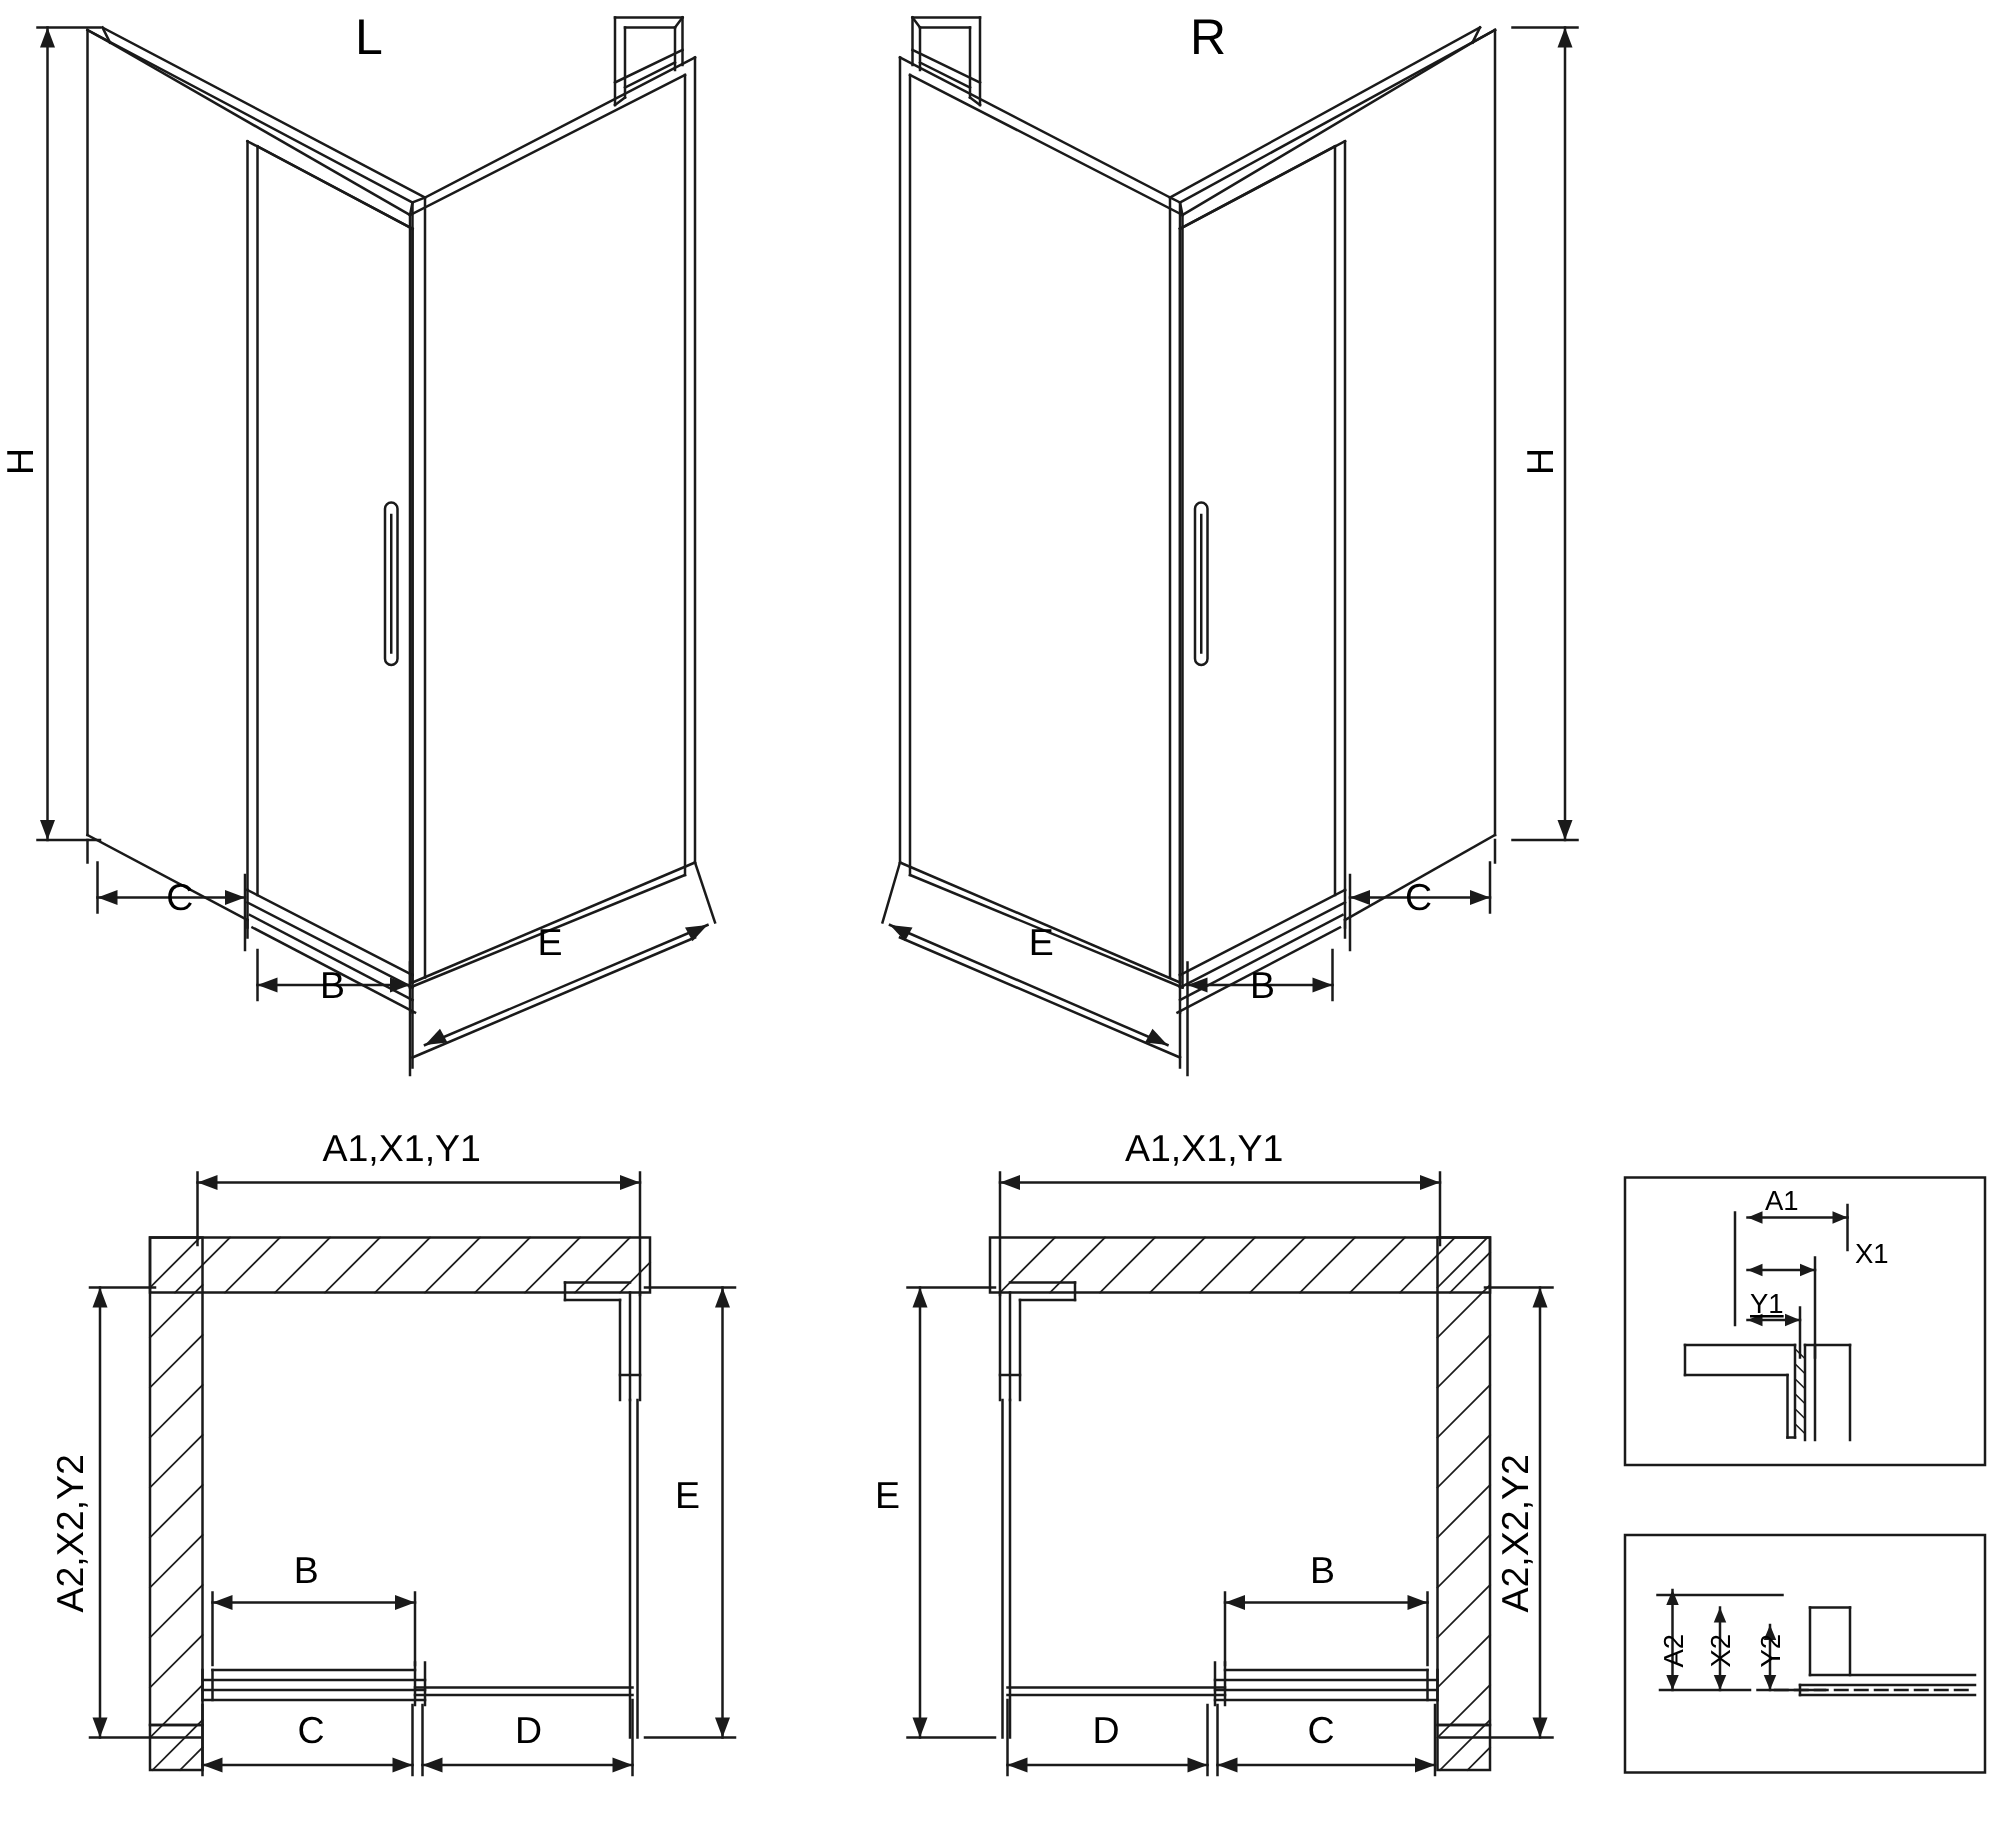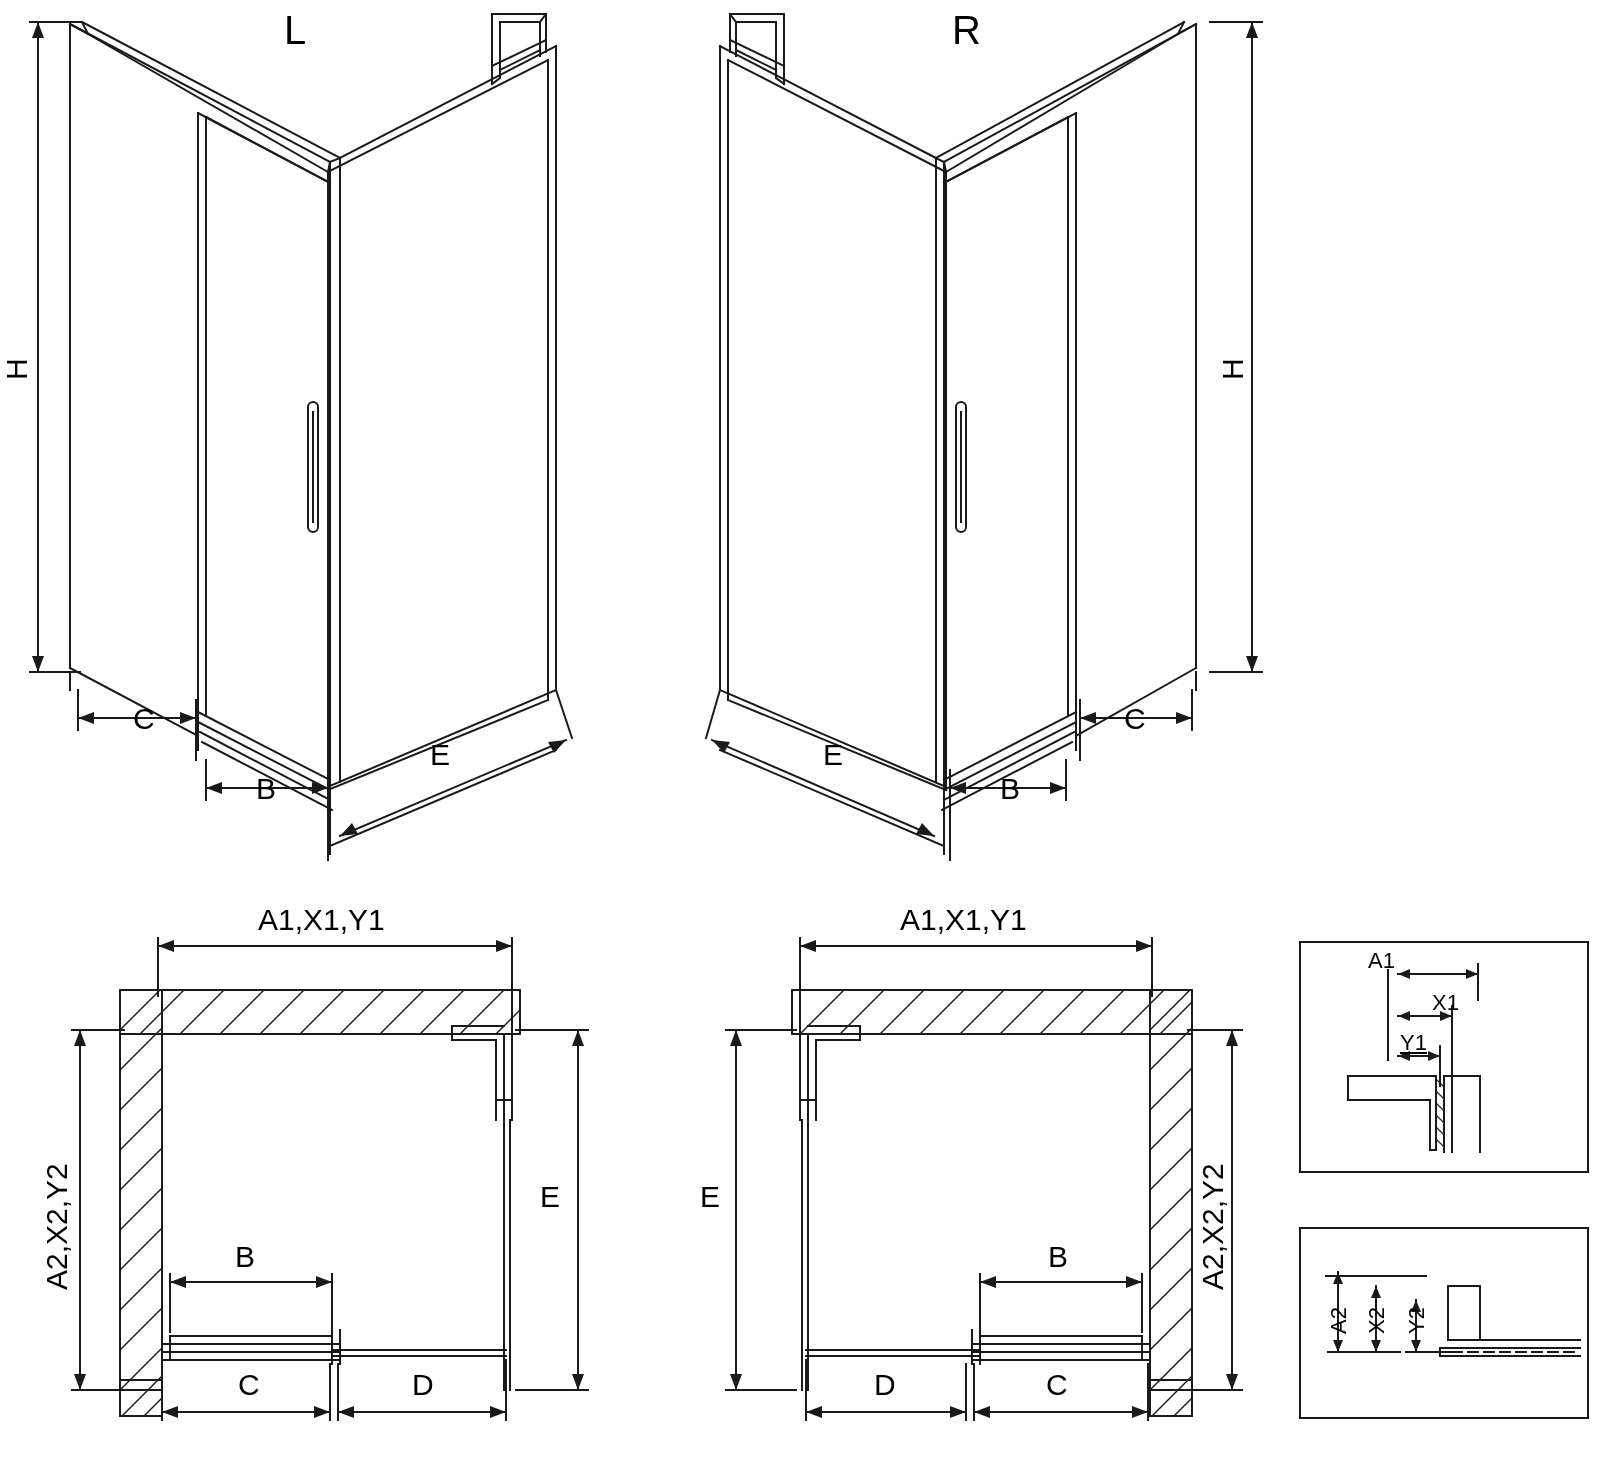--- a/index.html
+++ b/index.html
@@ -451,21 +451,21 @@
   <div class="lbl dim" style="left:238px;top:1368px;">C</div>
   <div class="lbl dim" style="left:412px;top:1368px;">D</div>
 
   <div class="lbl dim" style="left:900px;top:903px;">A1,X1,Y1</div>
   <div class="lbl dim rot90" style="left:1196px;top:1290px;">A2,X2,Y2</div>
   <div class="lbl dim" style="left:700px;top:1180px;">E</div>
   <div class="lbl dim" style="left:1048px;top:1240px;">B</div>
   <div class="lbl dim" style="left:874px;top:1368px;">D</div>
   <div class="lbl dim" style="left:1046px;top:1368px;">C</div>
 
-  <div class="lbl dimsm" style="left:1368px;top:948px;">A1</div>
-  <div class="lbl dimsm" style="left:1432px;top:990px;">X1</div>
+  <div class="lbl dimsm" style="left:1412px;top:948px;">A1</div>
+  <div class="lbl dimsm" style="left:1484px;top:990px;">X1</div>
   <div class="lbl dimsm" style="left:1400px;top:1030px;text-decoration:underline;">Y1</div>
 
   <div class="lbl dimsm rot90" style="left:1326px;top:1334px;">A2</div>
   <div class="lbl dimsm rot90" style="left:1364px;top:1334px;">X2</div>
   <div class="lbl dimsm rot90" style="left:1404px;top:1334px;">Y2</div>
 
 </div>
 
 </body></html>

